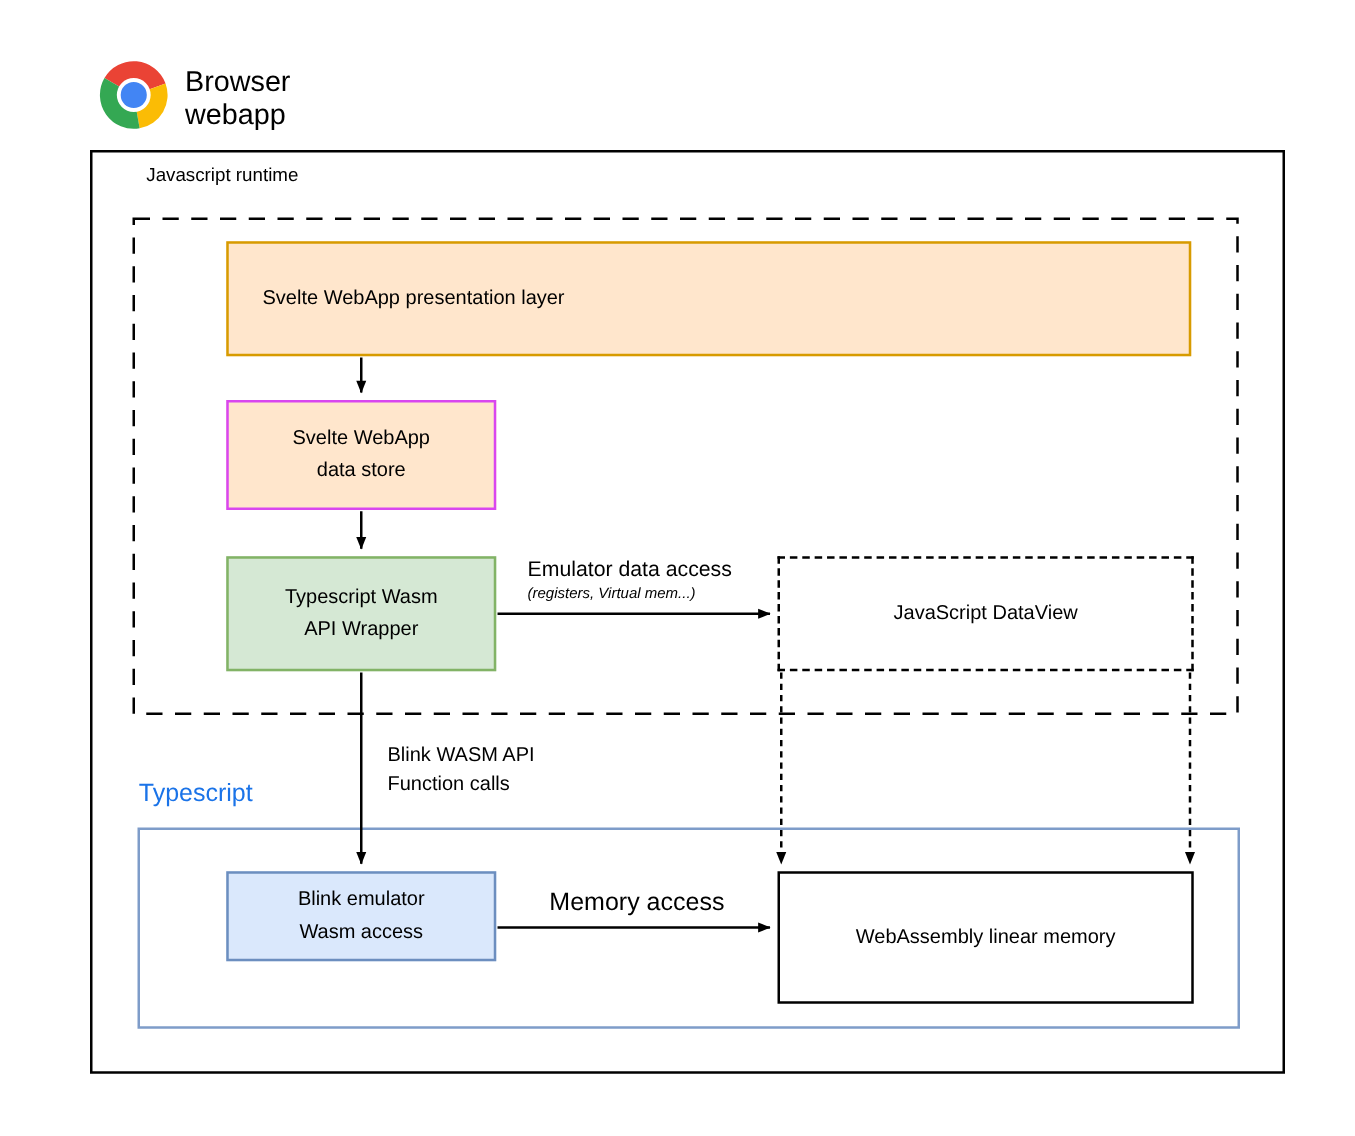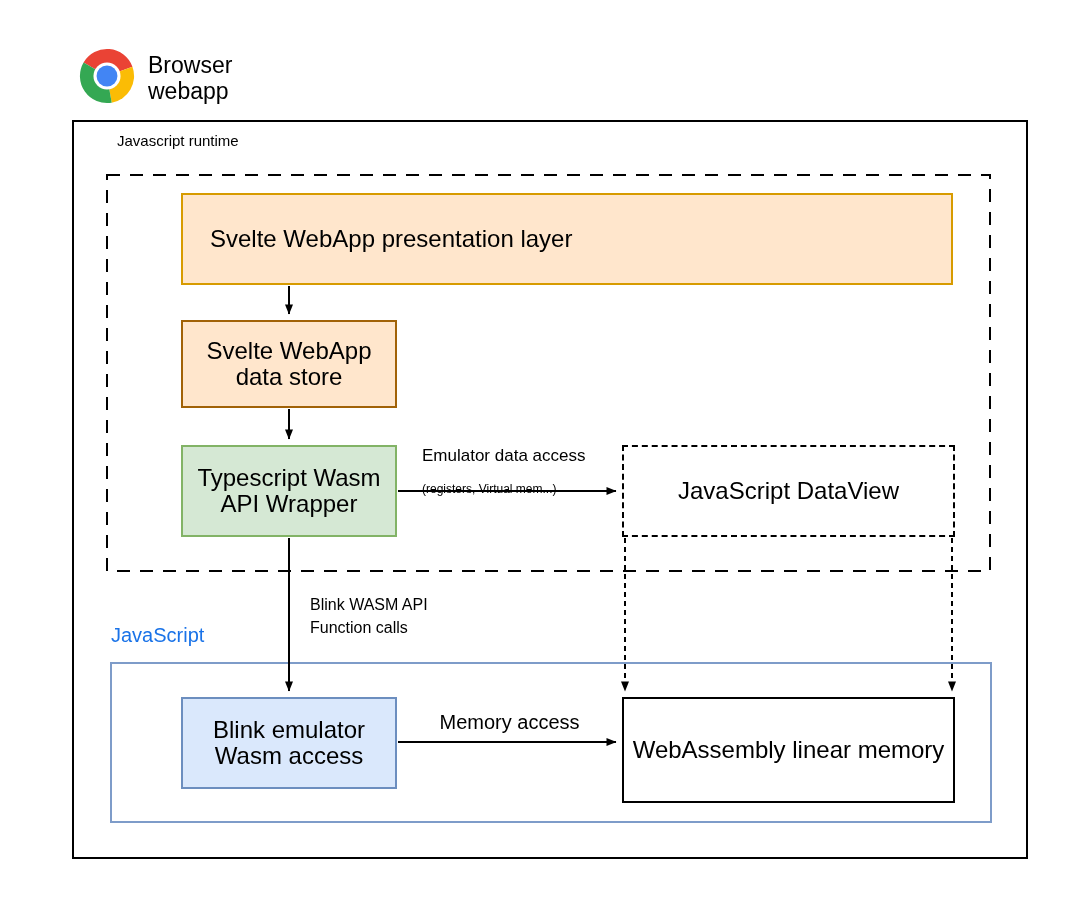--- a/index.html
+++ b/index.html
@@ -41,52 +41,52 @@
   
   .overlay {
     position: absolute; left: 0; top: 0; width: 1084px; height: 909px;
     z-index: 1; pointer-events: none;
   }
 
   
   .node {
     position: absolute; box-sizing: border-box; z-index: 2;
     display: flex; flex-direction: column; align-items: center; justify-content: center;
-    font-size: 24px; line-height: 26px; text-align: center;
+    font-size: 16px; line-height: 26px; text-align: center;
   }
   .node-presentation {
     left: 181px; top: 193px; width: 772px; height: 92px;
     background: #ffe6cc; border: 2px solid #d79b00;
     align-items: flex-start; padding-left: 27px;
   }
   .node-datastore {
     left: 181px; top: 320px; width: 216px; height: 88px;
-    background: #ffe6cc; border: 2px solid #a16207;
+    background: #ffe6cc; border: 2px solid #d946ef;
   }
   .node-wrapper {
     left: 181px; top: 445px; width: 216px; height: 92px;
     background: #d5e8d4; border: 2px solid #82b366;
   }
   .node-dataview {
     left: 622px; top: 445px; width: 333px; height: 92px;
     background: #ffffff; border: 2px dashed #000000;
   }
   .node-emulator {
-    left: 181px; top: 697px; width: 216px; height: 92px;
+    left: 181px; top: 697px; width: 216px; height: 72px;
     background: #dae8fc; border: 2px solid #6c8ebf;
   }
   .node-memory {
     left: 622px; top: 697px; width: 333px; height: 106px;
     background: #ffffff; border: 2px solid #000000;
   }
 
   
   .edge-label { position: absolute; z-index: 3; }
   .lbl-emu-access { left: 422px; top: 446px; font-size: 17px; line-height: 20px; }
-  .lbl-emu-access .sub { font-size: 12px; line-height: 15px; margin-top: 16px; }
+  .lbl-emu-access .sub { font-size: 12px; line-height: 15px; margin-top: 1px; font-style: italic; }
   .lbl-wasm-api { left: 310px; top: 593px; font-size: 16px; line-height: 23px; }
   .lbl-mem-access { left: 397px; top: 711px; width: 225px; font-size: 20px; text-align: center; }
 </style>
 </head>
 <body>
 
 <div class="canvas">
 
   <svg class="brand-icon" viewBox="0 0 60 60" aria-hidden="true">
     <path d="M30 30 L5.75 16 A28 28 0 0 1 56.31 20.42 Z" fill="#EA4335"></path>
@@ -96,21 +96,21 @@
     <circle cx="30" cy="30" r="10.8" fill="#4285F4"></circle>
   </svg>
   <div class="brand-label">
     <div>Browser</div>
     <div>webapp</div>
   </div>
 
   <div class="outer-box"></div>
   <div class="wasm-container"></div>
   <div class="js-runtime-label">Javascript runtime</div>
-  <div class="wasm-label">JavaScript</div>
+  <div class="wasm-label">Typescript</div>
 
   <svg class="overlay" viewBox="0 0 1084 909" aria-hidden="true">
     <defs>
       <marker id="arrowhead" markerUnits="userSpaceOnUse" markerWidth="13" markerHeight="13" refX="10.5" refY="6" orient="auto">
         <path d="M1 2 L11 6 L1 10 Z" fill="#000000"></path>
       </marker>
     </defs>
     <rect x="107" y="175" width="883" height="396" fill="none" stroke="#000000" stroke-width="2" stroke-dasharray="13 10"></rect>
     <path d="M289 286 L289 314" stroke="#000000" stroke-width="2" fill="none" marker-end="url(#arrowhead)"></path>
     <path d="M289 409 L289 439" stroke="#000000" stroke-width="2" fill="none" marker-end="url(#arrowhead)"></path>

